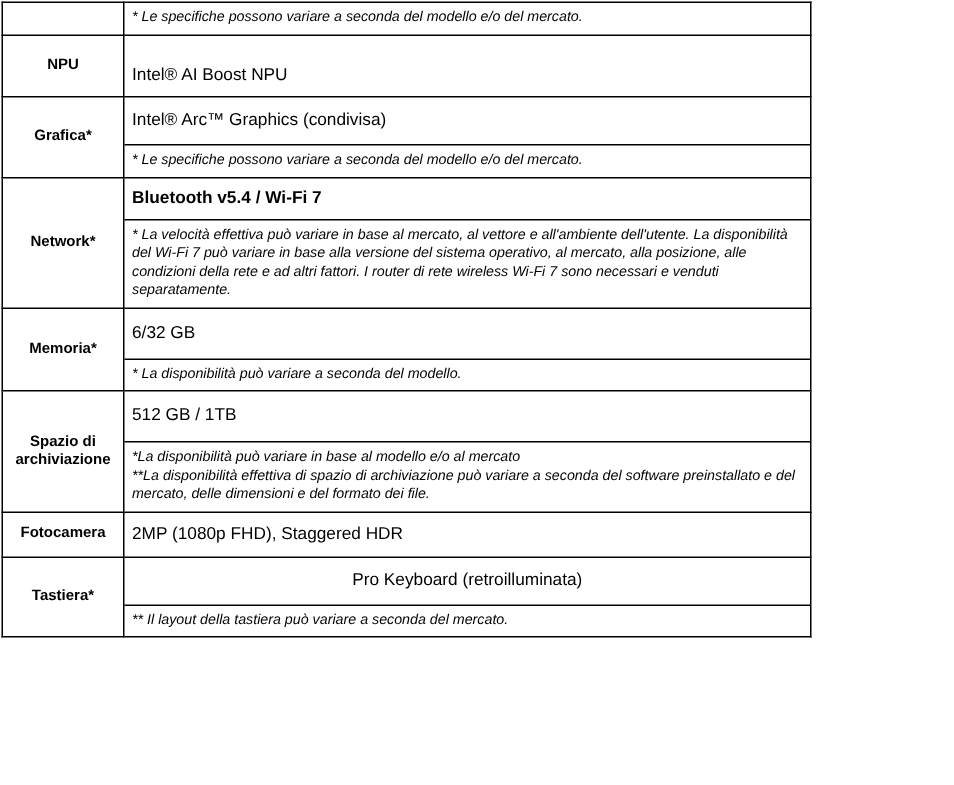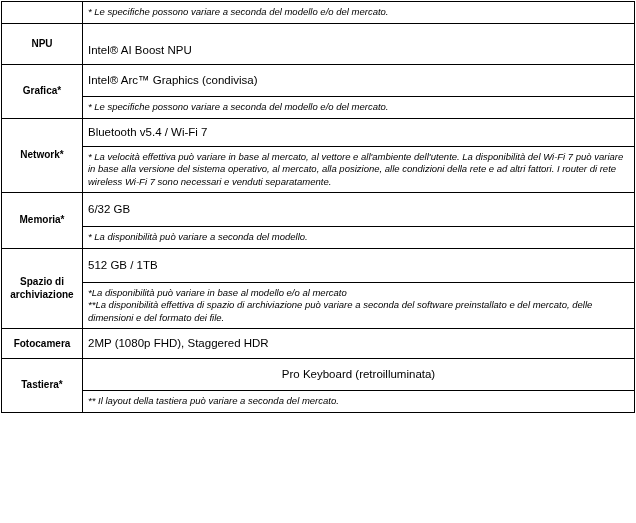--- a/index.html
+++ b/index.html
@@ -9,21 +9,21 @@
   }
   body {
     width: 636px;
     height: 523px;
     font-family: "Liberation Sans", sans-serif;
     color: #000000;
     overflow: hidden;
   }
   .spec-table {
     border-collapse: collapse;
-    width: 634px;
+    width: 540px;
     margin: 1px 0 0 1px;
     table-layout: fixed;
   }
   .spec-table td {
     border: 1px solid #000000;
     vertical-align: middle;
     padding: 0;
   }
   td.label-cell {
     width: 81px;
@@ -79,21 +79,21 @@
       <td class="label-cell">Grafica*</td>
       <td class="value-cell">
         <div class="val-line" style="padding-top:8px;padding-bottom:8px;">Intel® Arc™ Graphics (condivisa)</div>
         <div class="note-line note-sep">* Le specifiche possono variare a seconda del modello e/o del mercato.</div>
       </td>
     </tr>
 
     <tr>
       <td class="label-cell">Network*</td>
       <td class="value-cell">
-        <div class="val-line" style="padding-top:6px;padding-bottom:6px;">Bluetooth v5.4 / Wi-Fi 7</div>
+        <div class="val-line" style="padding-top:6px;padding-bottom:6px;font-weight:bold;">Bluetooth v5.4 / Wi-Fi 7</div>
         <div class="note-line note-sep">* La velocità effettiva può variare in base al mercato, al vettore e all'ambiente dell'utente. La disponibilità del Wi-Fi 7 può variare in base alla versione del sistema operativo, al mercato, alla posizione, alle condizioni della rete e ad altri fattori. I router di rete wireless Wi-Fi 7 sono necessari e venduti separatamente.</div>
       </td>
     </tr>
 
 
     <tr>
       <td class="label-cell">Memoria*</td>
       <td class="value-cell">
         <div class="val-line" style="padding-top:9px;padding-bottom:9px;">6/32 GB</div>
         <div class="note-line note-sep">* La disponibilità può variare a seconda del modello.</div>

